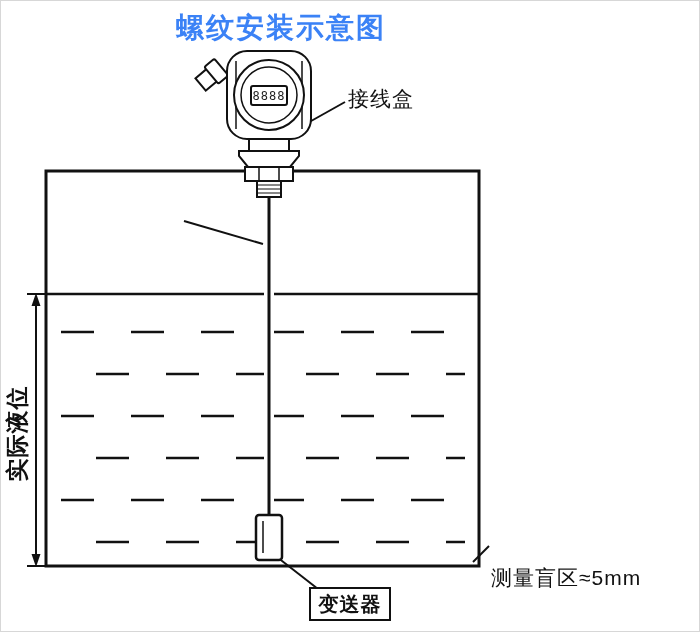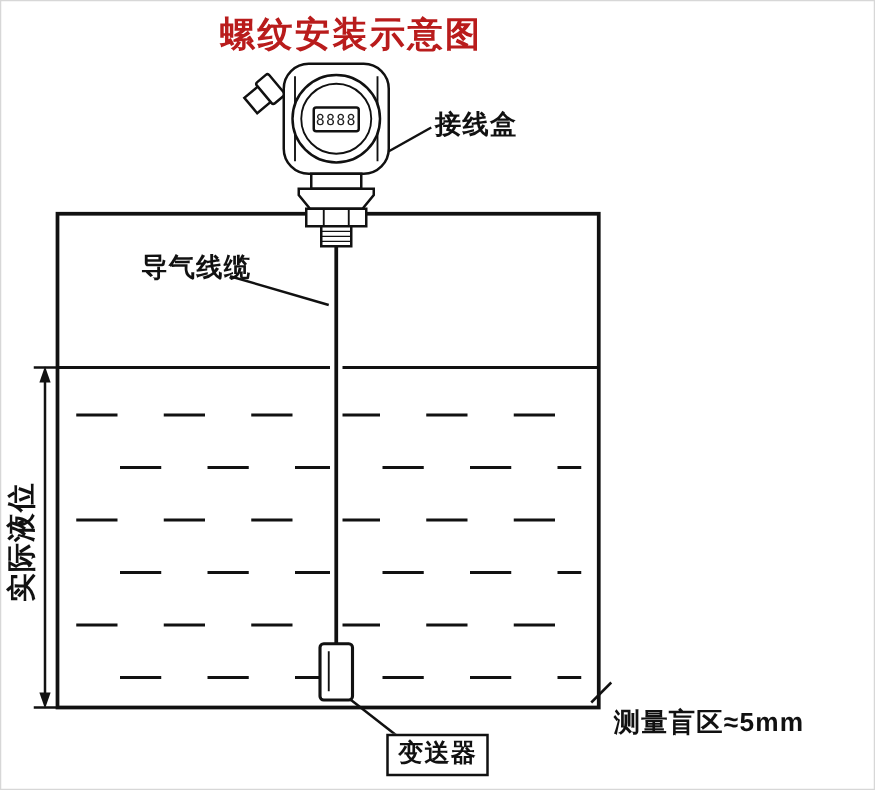--- a/index.html
+++ b/index.html
@@ -15,41 +15,41 @@
     border: 1px solid #d7d7d7;
     box-sizing: border-box;
     overflow: hidden;
   }
   .diagram-svg { position: absolute; left: 0; top: 0; }
   .title {
     position: absolute;
     left: 130px; top: 8px; width: 300px;
     text-align: center;
     font-size: 28px; font-weight: 700;
-    letter-spacing: 2px; color: #b91c1c;
+    letter-spacing: 2px; color: #3b82f6;
     white-space: nowrap;
   }
   .lbl {
     position: absolute;
-    color: #111; font-size: 21px; font-weight: 700;
+    color: #111; font-size: 21px; font-weight: 400;
     letter-spacing: 1px; white-space: nowrap;
   }
   .vert {
     width: 130px; text-align: center;
     font-size: 23px; font-weight: 700;
     transform: rotate(-90deg);
     transform-origin: center center;
   }
   .transmitter-box {
     position: absolute;
     left: 308px; top: 586px;
     width: 78px; height: 30px;
     border: 2px solid #111;
     background: #fff;
-    display: flex; align-items: flex-start; justify-content: center;
+    display: flex; align-items: center; justify-content: center;
     font-size: 20px; font-weight: 600; color: #111;
     letter-spacing: 1px;
   }
 </style>
 </head>
 <body>
 
 <div class="canvas">
 
   <svg class="diagram-svg" width="700" height="632" viewBox="0 0 700 632">
@@ -115,21 +115,20 @@
       </g>
     </g>
 
     <text x="268" y="99" text-anchor="middle" font-size="12" font-family="DejaVu Sans Mono, monospace" fill="#222" letter-spacing="1">8888</text>
   </svg>
 
   <div class="title">螺纹安装示意图</div>
 
   <div class="lbl" style="left:347px; top:84px">接线盒</div>
 
-  <div class="lbl" style="left:112px; top:199px">导气线缆</div>
 
   <div class="lbl vert" style="left:-49px; top:417px">实际液位</div>
 
   <div class="lbl" style="left:490px; top:563px">测量盲区≈5mm</div>
 
   <div class="transmitter-box">
     <span>变送器</span>
   </div>
 
 </div>

